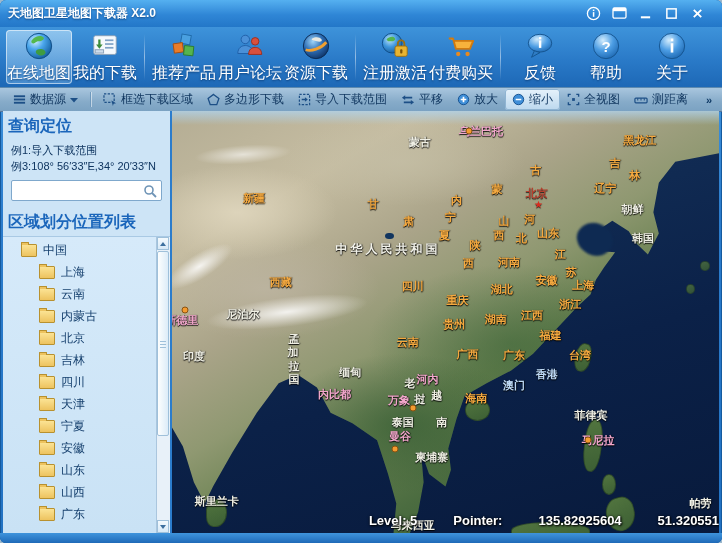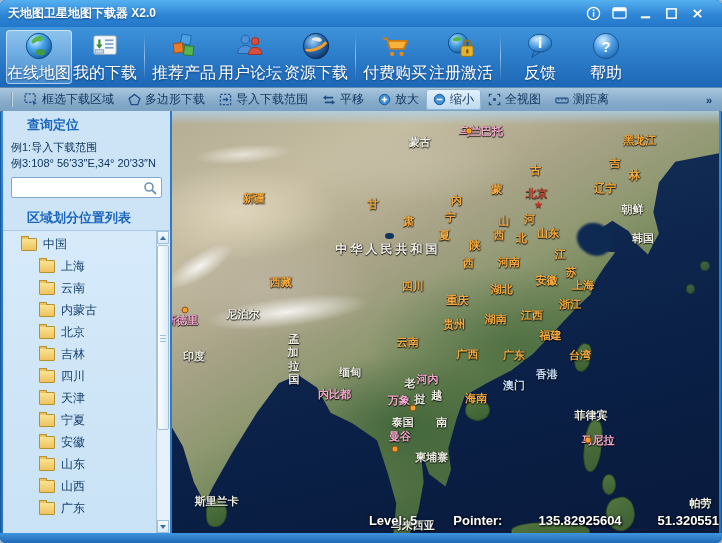--- a/index.html
+++ b/index.html
@@ -22,21 +22,21 @@
   .mt-btn{display:flex;align-items:center;gap:4px;color:#10365f;font-size:12px;padding:2px 7px;border-radius:3px;cursor:pointer;white-space:nowrap;}
   .mt-btn.active{background:linear-gradient(180deg,#e6f2fb,#bcd8ee);box-shadow:0 0 0 1px #8fb4d2 inset;font-family:Liberation Serif, serif;}
   .mt-btn svg{display:block;}
   .mt-sep{width:1px;height:15px;background:#6f99bd;box-shadow:1px 0 0 rgba(255,255,255,.5);margin:0 5px;}
   .mt-caret{font-size:9px;color:#10365f;}
   .mt-overflow{margin-left:auto;color:#0f3a66;font-size:11px;font-weight:bold;cursor:pointer;padding:0 4px;}
   
   .content{position:absolute;left:3px;top:111px;right:3px;bottom:10px;display:flex;}
   
   .sidebar{width:167px;background:#cde4f6;border-right:2px solid #2b7ccc;display:flex;flex-direction:column;font-size:12px;color:#123a66;}
-  .side-h{color:#1b66bb;font-weight:bold;font-size:13px;padding:5px 8px 3px 24px;}
+  .side-h{color:#1b66bb;font-weight:bold;font-size:16px;padding:5px 8px 3px 5px;}
   .examples{padding:2px 6px 4px 8px;line-height:16px;font-size:11px;color:#0f3560;white-space:nowrap;}
   .searchrow{position:relative;margin:2px 8px 6px 8px;}
   .searchrow input{width:100%;box-sizing:border-box;height:21px;border:1px solid #7fa8cc;border-radius:2px;padding:0 24px 0 5px;font-size:12px;background:#fff;outline:none;}
   .search-btn{position:absolute;right:2px;top:2px;width:20px;height:17px;display:flex;align-items:center;justify-content:center;cursor:pointer;}
   .tree-wrap{position:relative;flex:1;border-top:1px solid #a9c9e4;background:linear-gradient(180deg,#d6eafa,#c9e2f5);overflow:hidden;}
   .tree{position:absolute;left:0;top:2px;right:13px;bottom:0;}
   .tree-row{display:flex;align-items:center;gap:6px;height:22px;padding-left:18px;cursor:pointer;color:#16406e;}
   .tree-row.child{padding-left:36px;}
   .folder{width:14px;height:11px;background:linear-gradient(180deg,#fbe394,#edc35f);border:1px solid #b8912f;border-radius:1px;position:relative;flex:0 0 auto;}
   .folder::before{content:"";position:absolute;left:-1px;top:-3px;width:6px;height:2px;background:#edc35f;border:1px solid #b8912f;border-bottom:none;border-radius:1px 1px 0 0;}
@@ -186,46 +186,46 @@
             <path d="M5 20c6 2 16-1 22-8" stroke="#f0a030" stroke-width="3" fill="none"></path>
             <path fill="#e8e8e0" d="M12 8c3-2 8-2 10 1 1 2-2 3-5 2s-7-1-5-3z"></path>
           </svg>
         </div>
         <span class="tlabel">资源下载</span>
       </div>
       <div class="tb-sep"></div>
       <div class="tb-btn">
         <div class="ticon">
           <svg width="30" height="30" viewBox="0 0 32 32">
-            <path d="M3 8h4.5l3 11h15l3.5-8.5H9" fill="#f7b23c" stroke="#d07a10" stroke-width="2" stroke-linejoin="round"></path>
-            <circle cx="13" cy="24.5" r="2.3" fill="#e8891e"></circle>
-            <circle cx="23" cy="24.5" r="2.3" fill="#e8891e"></circle>
-          </svg>
-        </div>
-        <span class="tlabel">付费购买</span>
-      </div>
-      <div class="tb-btn">
-        <div class="ticon">
-          <svg width="30" height="30" viewBox="0 0 32 32">
             <defs>
               <radialGradient id="gl" cx="38%" cy="32%" r="75%">
                 <stop offset="0" stop-color="#bfe4fa"></stop>
                 <stop offset=".5" stop-color="#3e96dc"></stop>
                 <stop offset="1" stop-color="#155a9a"></stop>
               </radialGradient>
             </defs>
             <circle cx="13" cy="13" r="10.5" fill="url(#gl)" stroke="#0e4c86"></circle>
             <path fill="#55b44e" d="M7 9c2-3 8-4 9-1 1 2-2 3-4 3-3 0-4 0-5-2z"></path>
             <rect x="16" y="16" width="13" height="11" rx="2" fill="#e8b430" stroke="#9c6f10"></rect>
             <path d="M19 16v-2.5a3.5 3.5 0 017 0V16" fill="none" stroke="#9c6f10" stroke-width="2"></path>
             <rect x="21.5" y="19.5" width="2.4" height="4.5" rx="1" fill="#7a5208"></rect>
           </svg>
         </div>
         <span class="tlabel">注册激活</span>
       </div>
+      <div class="tb-btn">
+        <div class="ticon">
+          <svg width="30" height="30" viewBox="0 0 32 32">
+            <path d="M3 8h4.5l3 11h15l3.5-8.5H9" fill="#f7b23c" stroke="#d07a10" stroke-width="2" stroke-linejoin="round"></path>
+            <circle cx="13" cy="24.5" r="2.3" fill="#e8891e"></circle>
+            <circle cx="23" cy="24.5" r="2.3" fill="#e8891e"></circle>
+          </svg>
+        </div>
+        <span class="tlabel">付费购买</span>
+      </div>
       <div class="tb-sep"></div>
       <div class="tb-btn">
         <div class="ticon">
           <svg width="30" height="30" viewBox="0 0 32 32">
             <defs>
               <radialGradient id="fb" cx="38%" cy="28%" r="80%">
                 <stop offset="0" stop-color="#cfeafc"></stop>
                 <stop offset=".55" stop-color="#4c9de4"></stop>
                 <stop offset="1" stop-color="#1a64ae"></stop>
               </radialGradient>
@@ -247,23 +247,55 @@
                 <stop offset=".5" stop-color="#4c9de4"></stop>
                 <stop offset="1" stop-color="#1a64ae"></stop>
               </radialGradient>
             </defs>
             <circle cx="16" cy="16" r="13.5" fill="url(#hc)" stroke="#14538e"></circle>
             <text x="16" y="22" font-size="16" font-family="Liberation Sans,sans-serif" font-weight="bold" fill="#fff" text-anchor="middle">?</text>
           </svg>
         </div>
         <span class="tlabel">帮助</span>
       </div>
+      <div class="tb-btn">
+        <div class="ticon">
+          <svg width="30" height="30" viewBox="0 0 32 32">
+            <defs>
+              <radialGradient id="ac" cx="38%" cy="28%" r="80%">
+                <stop offset="0" stop-color="#d2ecfd"></stop>
+                <stop offset=".5" stop-color="#4c9de4"></stop>
+                <stop offset="1" stop-color="#1a64ae"></stop>
+              </radialGradient>
+            </defs>
+            <circle cx="16" cy="16" r="13.5" fill="url(#ac)" stroke="#14538e"></circle>
+            <rect x="14.6" y="13" width="2.8" height="10" fill="#fff"></rect>
+            <rect x="14.6" y="8" width="2.8" height="3" fill="#fff"></rect>
+          </svg>
+        </div>
+        <span class="tlabel">关于</span>
+      </div>
     </div>
 
   <div class="maptoolbar">
+      <div class="mt-btn">
+        <span>
+          <svg width="13" height="13" viewBox="0 0 14 14">
+            <rect x="1" y="2.5" width="12" height="2" fill="#1d4f86"></rect>
+            <rect x="1" y="6" width="12" height="2" fill="#1d4f86"></rect>
+            <rect x="1" y="9.5" width="12" height="2" fill="#1d4f86"></rect>
+          </svg>
+        </span>
+        <span>数据源</span>
+        <span class="mt-caret">
+          <svg width="8" height="6" viewBox="0 0 8 6">
+            <path d="M0 1h8L4 5.5z" fill="#1d4f86"></path>
+          </svg>
+        </span>
+      </div>
       <div class="mt-sep"></div>
       <div class="mt-btn">
         <span>
           <svg width="14" height="13" viewBox="0 0 15 14">
             <rect x="1" y="1" width="11" height="9" fill="none" stroke="#1d4f86" stroke-width="1.3" stroke-dasharray="2.5 1.5"></rect>
             <path d="M9 8l5 3-2.6.6-.8 2.4z" fill="#1d4f86"></path>
           </svg>
         </span>
         <span>框选下载区域</span>
       </div>

